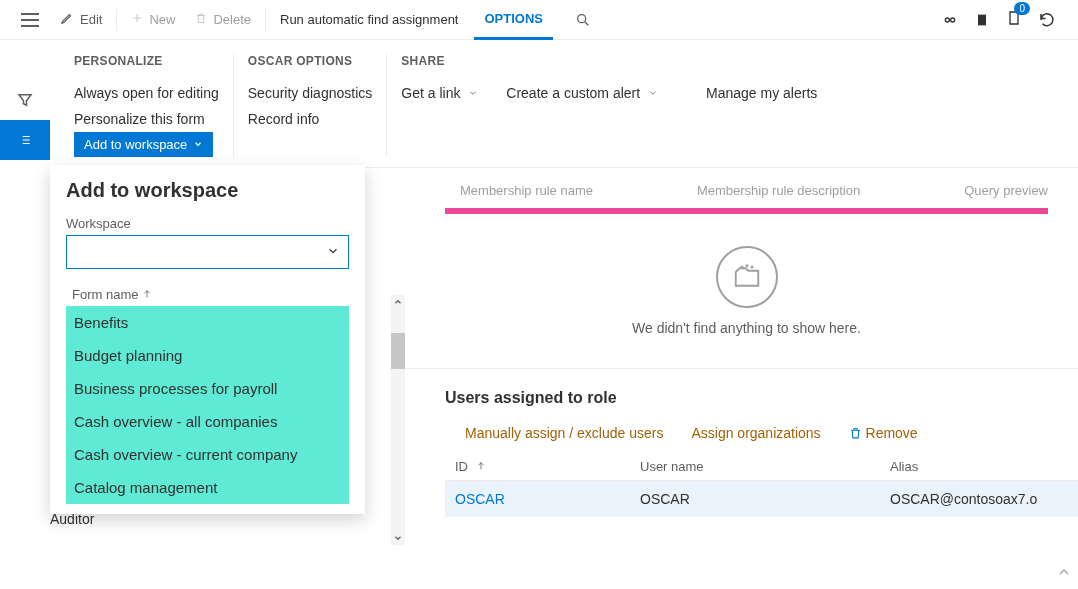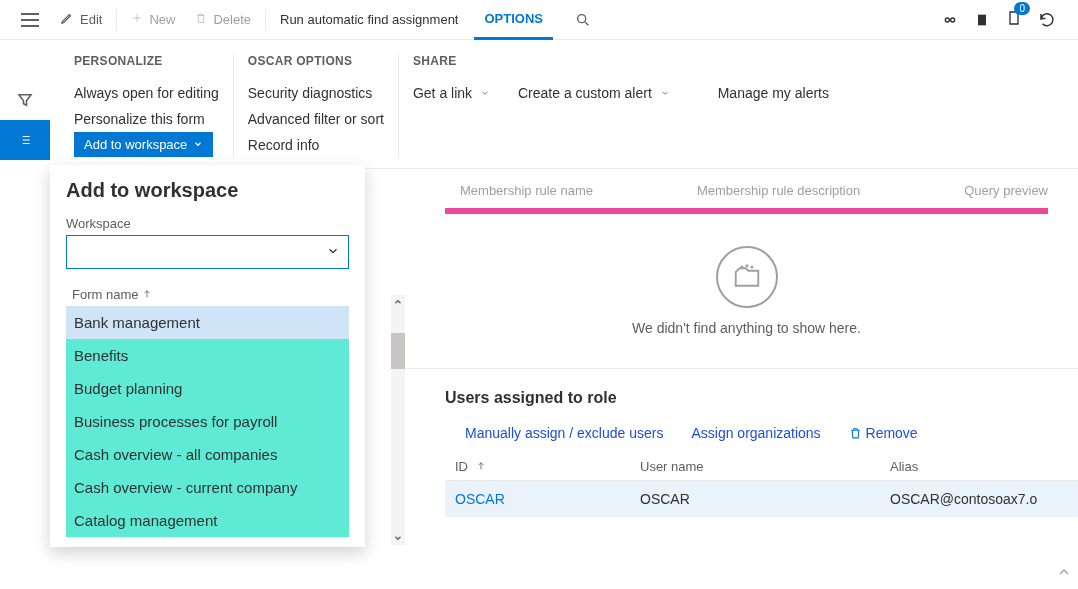--- a/index.html
+++ b/index.html
@@ -53,21 +53,21 @@
   .main-area { position: absolute; left: 395px; top: 165px; right: 0; bottom: 0; padding: 0 0 0 0; }
   .tab-strip { color:#a19f9d; padding: 18px 30px 0 65px; font-size:13px; display:flex; justify-content:space-between;text-align:center; }
   .vert-handle { position:absolute; left: 2px; top: 230px; display:flex; flex-direction:column; gap:2px; cursor:pointer;}
   .vert-handle span { width:3px; height:3px; background:#a19f9d; border-radius:50%;}
   
   .empty-box { margin: 10px 30px 0 50px; height: 160px; border-top:6px solid #ec4899; display:flex; flex-direction:column; align-items:center; justify-content:center; position:relative;}
   .empty-circle { width:62px; height:62px; border:2px solid #a19f9d; border-radius:50%; display:flex; align-items:center; justify-content:center; margin-bottom:12px;}
   .empty-msg { color:#605e5c; font-size:14px; }
   
   .section-title { font-weight:600; font-size:16px; padding: 20px 0 12px 50px; border-top: 1px solid #edebe9; }
-  .section-actions { padding: 6px 0 8px 70px; display:flex; align-items:center; gap:28px; color:#1d4ed8; font-size:14px;}
+  .section-actions { padding: 6px 0 8px 70px; display:flex; align-items:center; gap:28px; color:#a16207; font-size:14px;}
   .section-actions .act { cursor:pointer; }
   
   .user-table { margin: 0 0 0 50px; }
   .ut-head { display:flex; color:#605e5c; font-size:13px; border-bottom:1px solid #edebe9; padding: 10px 0 6px 10px;}
   .ut-row { display:flex; padding: 10px 0 10px 10px; background:#eaf2fb; font-size:14px;}
   .col-id { width: 185px; }
   .col-user { width: 250px; }
   .col-alias { flex:1; }
   .id-link { color:#0078d4; }
   .sort-arrow { margin-left:4px; }
@@ -169,21 +169,20 @@
       <span class="chev">
         <svg width="10" height="10" viewBox="0 0 24 24" fill="none" stroke="#fff" stroke-width="3">
             <path d="M6 9l6 6 6-6"></path>
           </svg>
       </span>
     </div>
   </div>
   <div class="opt-col">
     <div class="opt-hdr">OSCAR OPTIONS</div>
     <div class="opt-link">Security diagnostics</div>
-    <div class="opt-link">Advanced filter or sort</div>
     <div class="opt-link">Record info</div>
   </div>
   <div class="opt-col">
     <div class="opt-hdr">SHARE</div>
     <div class="share-row">
       <div class="opt-link">
         <span>Get a link</span>
         <span style="margin-left:4px;">
           <svg width="10" height="10" viewBox="0 0 24 24" fill="none" stroke="#605e5c" stroke-width="2">
               <path d="M6 9l6 6 6-6"></path>
@@ -225,21 +224,20 @@
   </div>
   <div class="dd-colhdr">
     <span>Form name</span>
     <span class="sort-arrow">
       <svg width="10" height="10" viewBox="0 0 24 24" fill="none" stroke="#605e5c" stroke-width="2">
           <path d="M12 20V4M6 10l6-6 6 6"></path>
         </svg>
     </span>
   </div>
   <div class="dd-list">
-    <div class="dd-item sel">Bank management</div>
     <div class="dd-item">Benefits</div>
     <div class="dd-item">Budget planning</div>
     <div class="dd-item">Business processes for payroll</div>
     <div class="dd-item">Cash overview - all companies</div>
     <div class="dd-item">Cash overview - current company</div>
     <div class="dd-item">Catalog management</div>
   </div>
   <div class="dd-scroll-track">
     <div class="dd-scroll-arrow" style="top:0;">
       <svg width="10" height="10" viewBox="0 0 24 24" fill="none" stroke="#605e5c" stroke-width="3">

